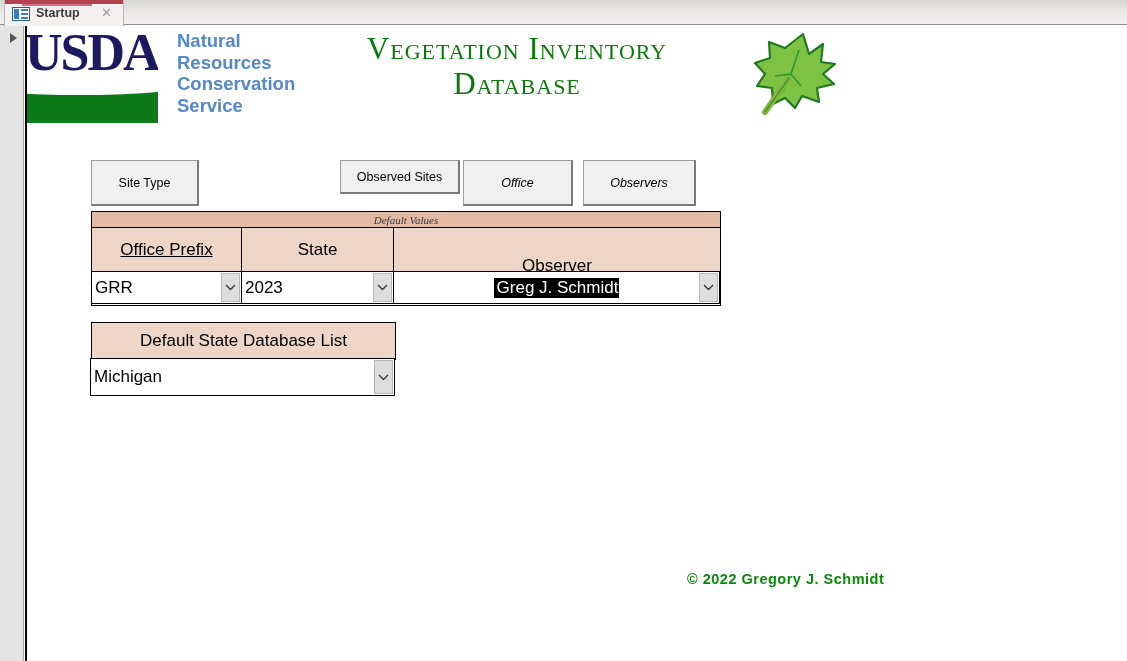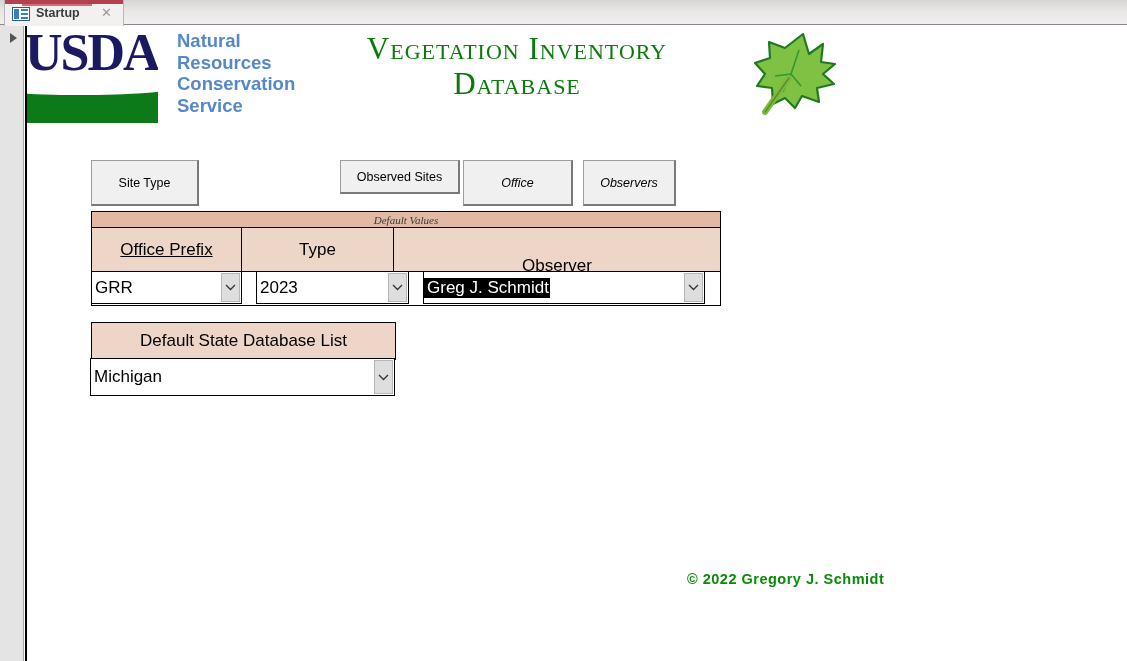--- a/index.html
+++ b/index.html
@@ -159,21 +159,21 @@
   }
   #dv-head .cell.c1{width:150px;border-right:1px solid #000000;text-decoration:underline;}
   #dv-head .cell.c2{width:152px;border-right:1px solid #000000;}
   #dv-head .cell.c3{flex:1;margin-top:33px;}
 
   #dv-row{display:flex;height:33px;background:#ffffff;}
   .combo{
     position:relative;display:flex;align-items:center;
     background:#ffffff;box-sizing:border-box;
     border:1px solid #000000;
-    margin:-1px 15px -1px -1px;
+    margin:-1px 0 -1px -1px;
     height:33px;
   }
   .combo .val{
     padding-left:3px;font-size:17px;color:#000000;white-space:nowrap;
     overflow:hidden;
   }
   .combo .val.selected{
     background:#000000;color:#ffffff;
     padding-right:1px;
   }
@@ -259,31 +259,31 @@
 
   <div class="btn" style="left:64px;top:135px;width:108px;height:46px;">
     <span>Site Type</span>
   </div>
   <div class="btn" style="left:313px;top:135px;width:120px;height:34px;">
     <span>Observed Sites</span>
   </div>
   <div class="btn italic" style="left:436px;top:135px;width:110px;height:46px;">
     <span>Office</span>
   </div>
-  <div class="btn italic" style="left:556px;top:135px;width:93px;height:46px;">
+  <div class="btn italic" style="left:556px;top:135px;width:113px;height:46px;">
     <span>Observers</span>
   </div>
 
   <div id="dv-table">
 
     <div id="dv-caption">Default Values</div>
 
     <div id="dv-head">
       <div class="cell c1">Office Prefix</div>
-      <div class="cell c2">Type</div>
+      <div class="cell c2">State</div>
       <div class="cell c3">Observer</div>
     </div>
 
     <div id="dv-row">
 
       <div class="combo" style="width:151px;">
         <span class="val">GRR</span>
         <span class="caret">
           <svg width="11" height="7" viewBox="0 0 11 7">
               <path d="M1 1 L5.5 5.5 L10 1" fill="none" stroke="#333" stroke-width="1.3"></path>
@@ -293,21 +293,21 @@
 
       <div class="combo" style="width:153px;">
         <span class="val">2023</span>
         <span class="caret">
           <svg width="11" height="7" viewBox="0 0 11 7">
               <path d="M1 1 L5.5 5.5 L10 1" fill="none" stroke="#333" stroke-width="1.3"></path>
             </svg>
         </span>
       </div>
 
-      <div class="combo" style="flex:1;">
+      <div class="combo" style="flex:1;justify-content:center;">
         <span class="val selected">Greg J. Schmidt</span>
         <span class="caret">
           <svg width="11" height="7" viewBox="0 0 11 7">
               <path d="M1 1 L5.5 5.5 L10 1" fill="none" stroke="#333" stroke-width="1.3"></path>
             </svg>
         </span>
       </div>
 
     </div>
   </div>

